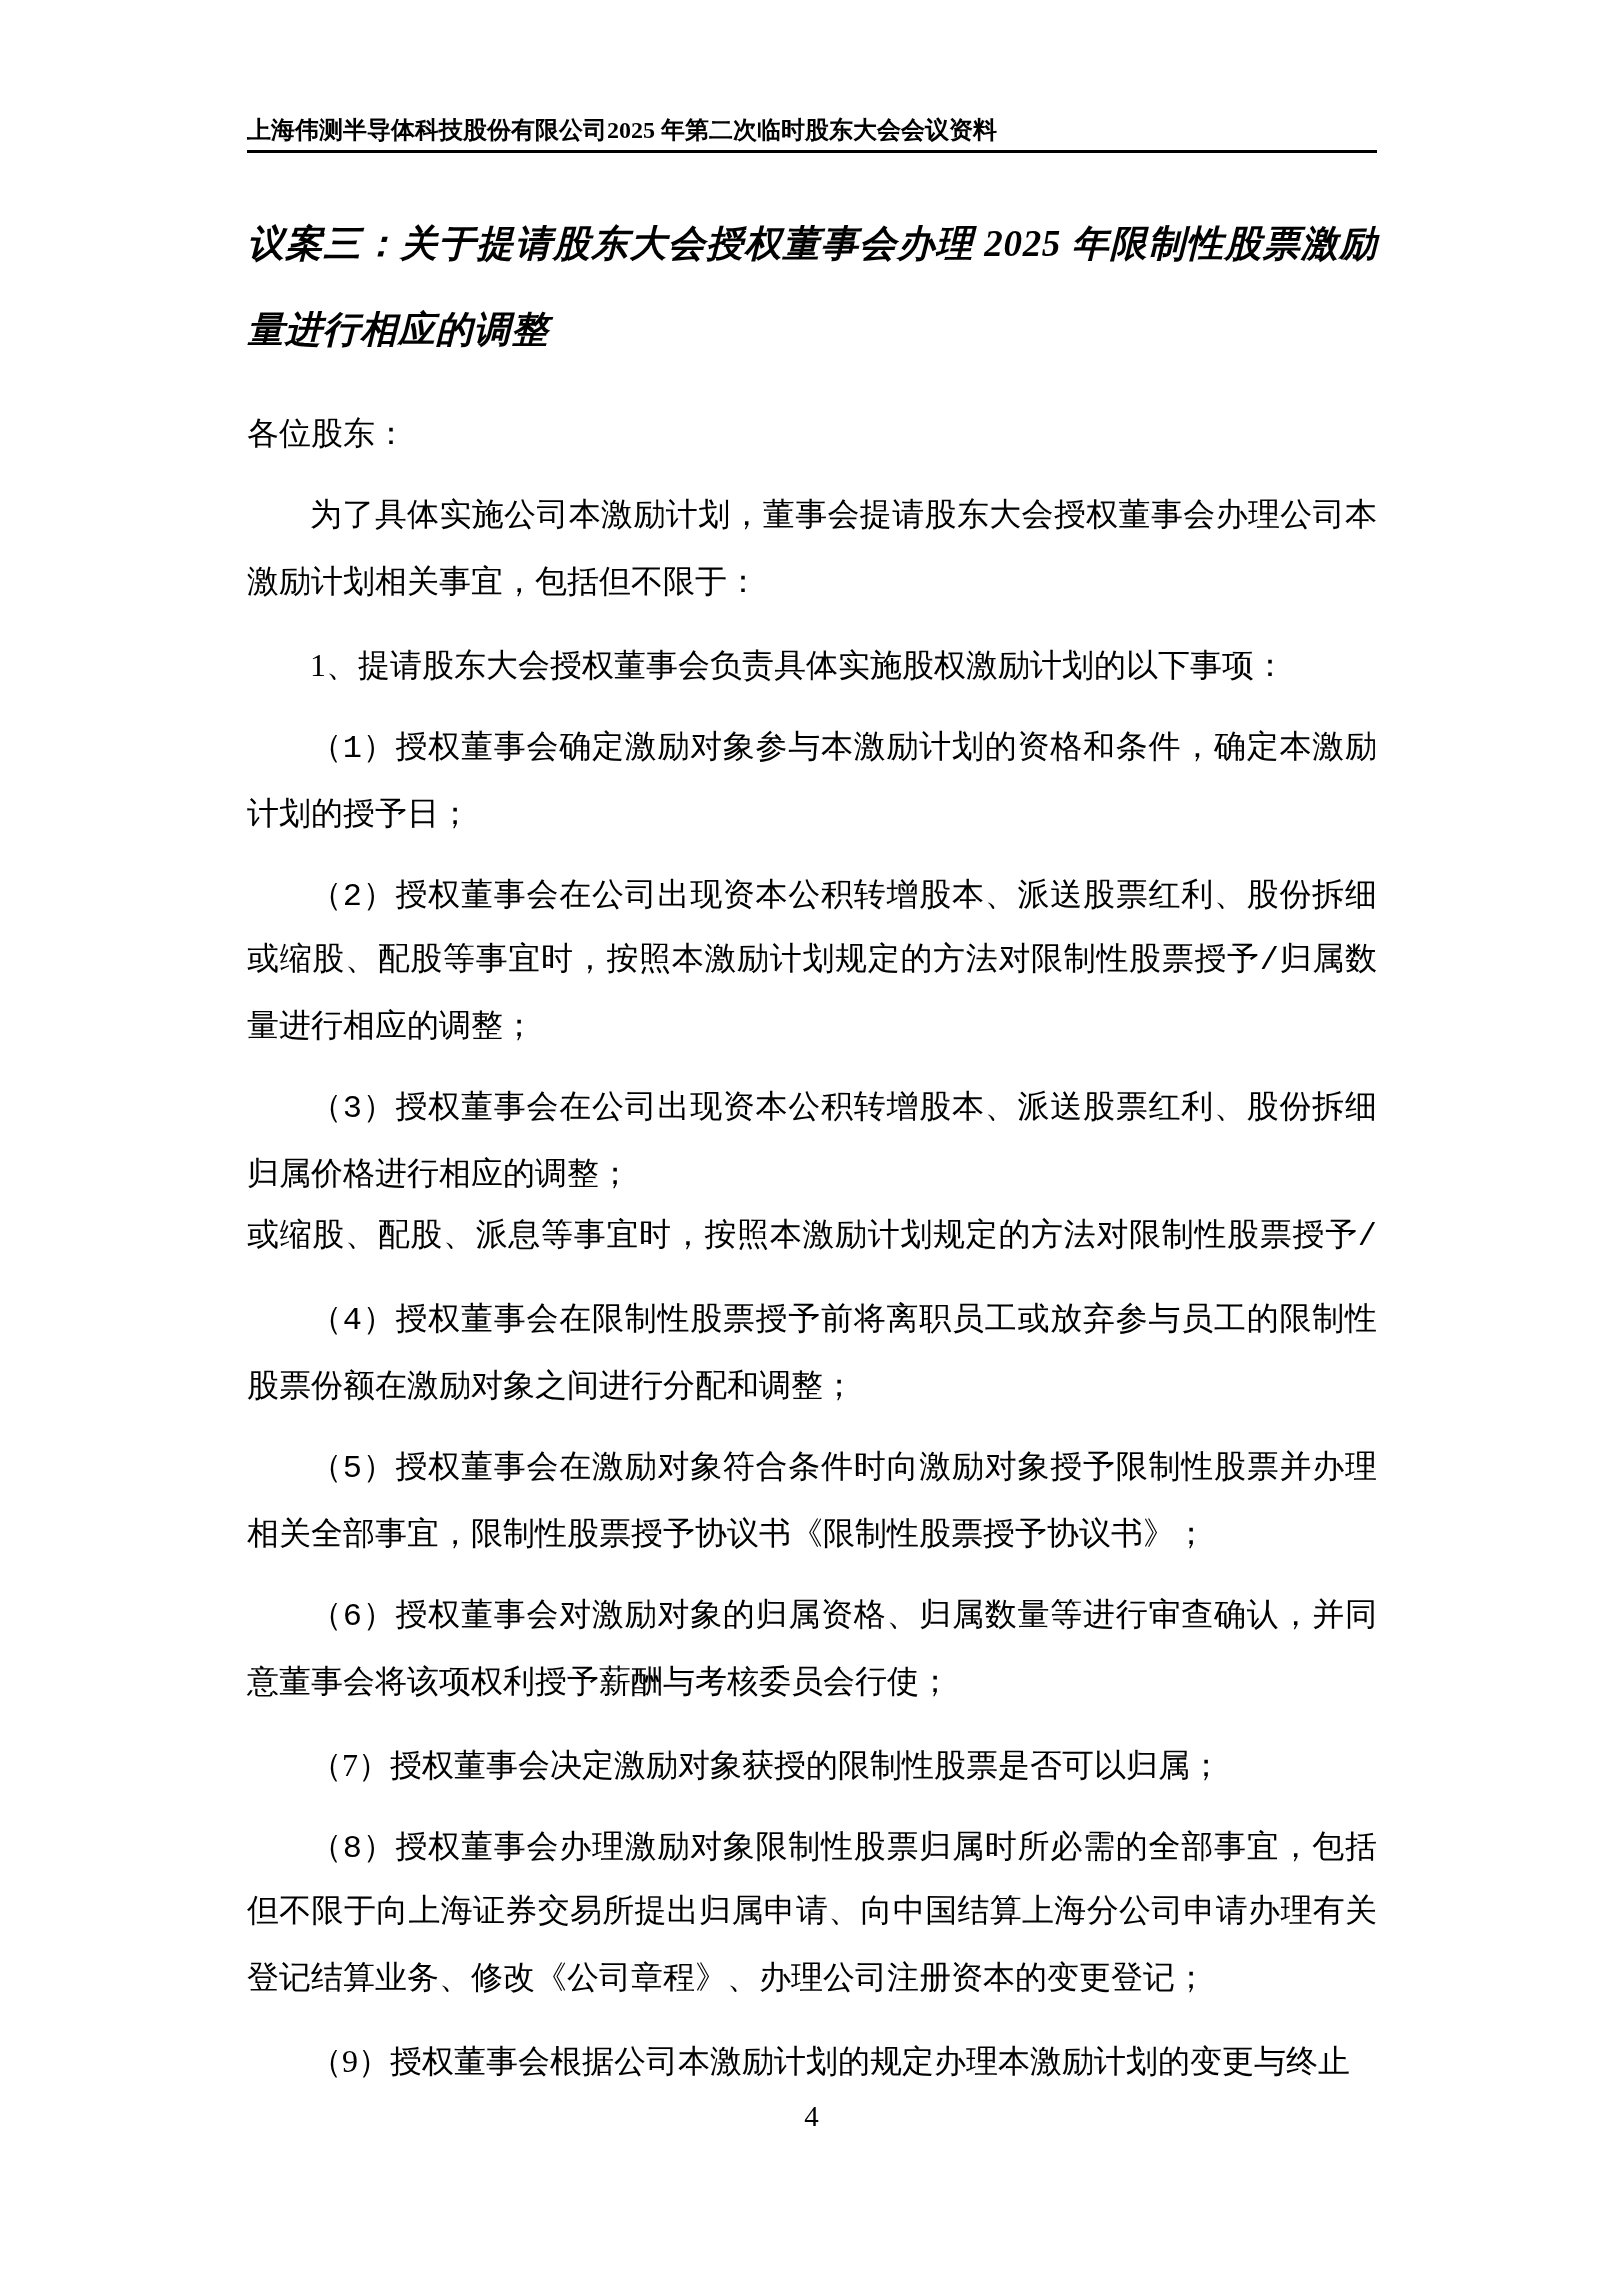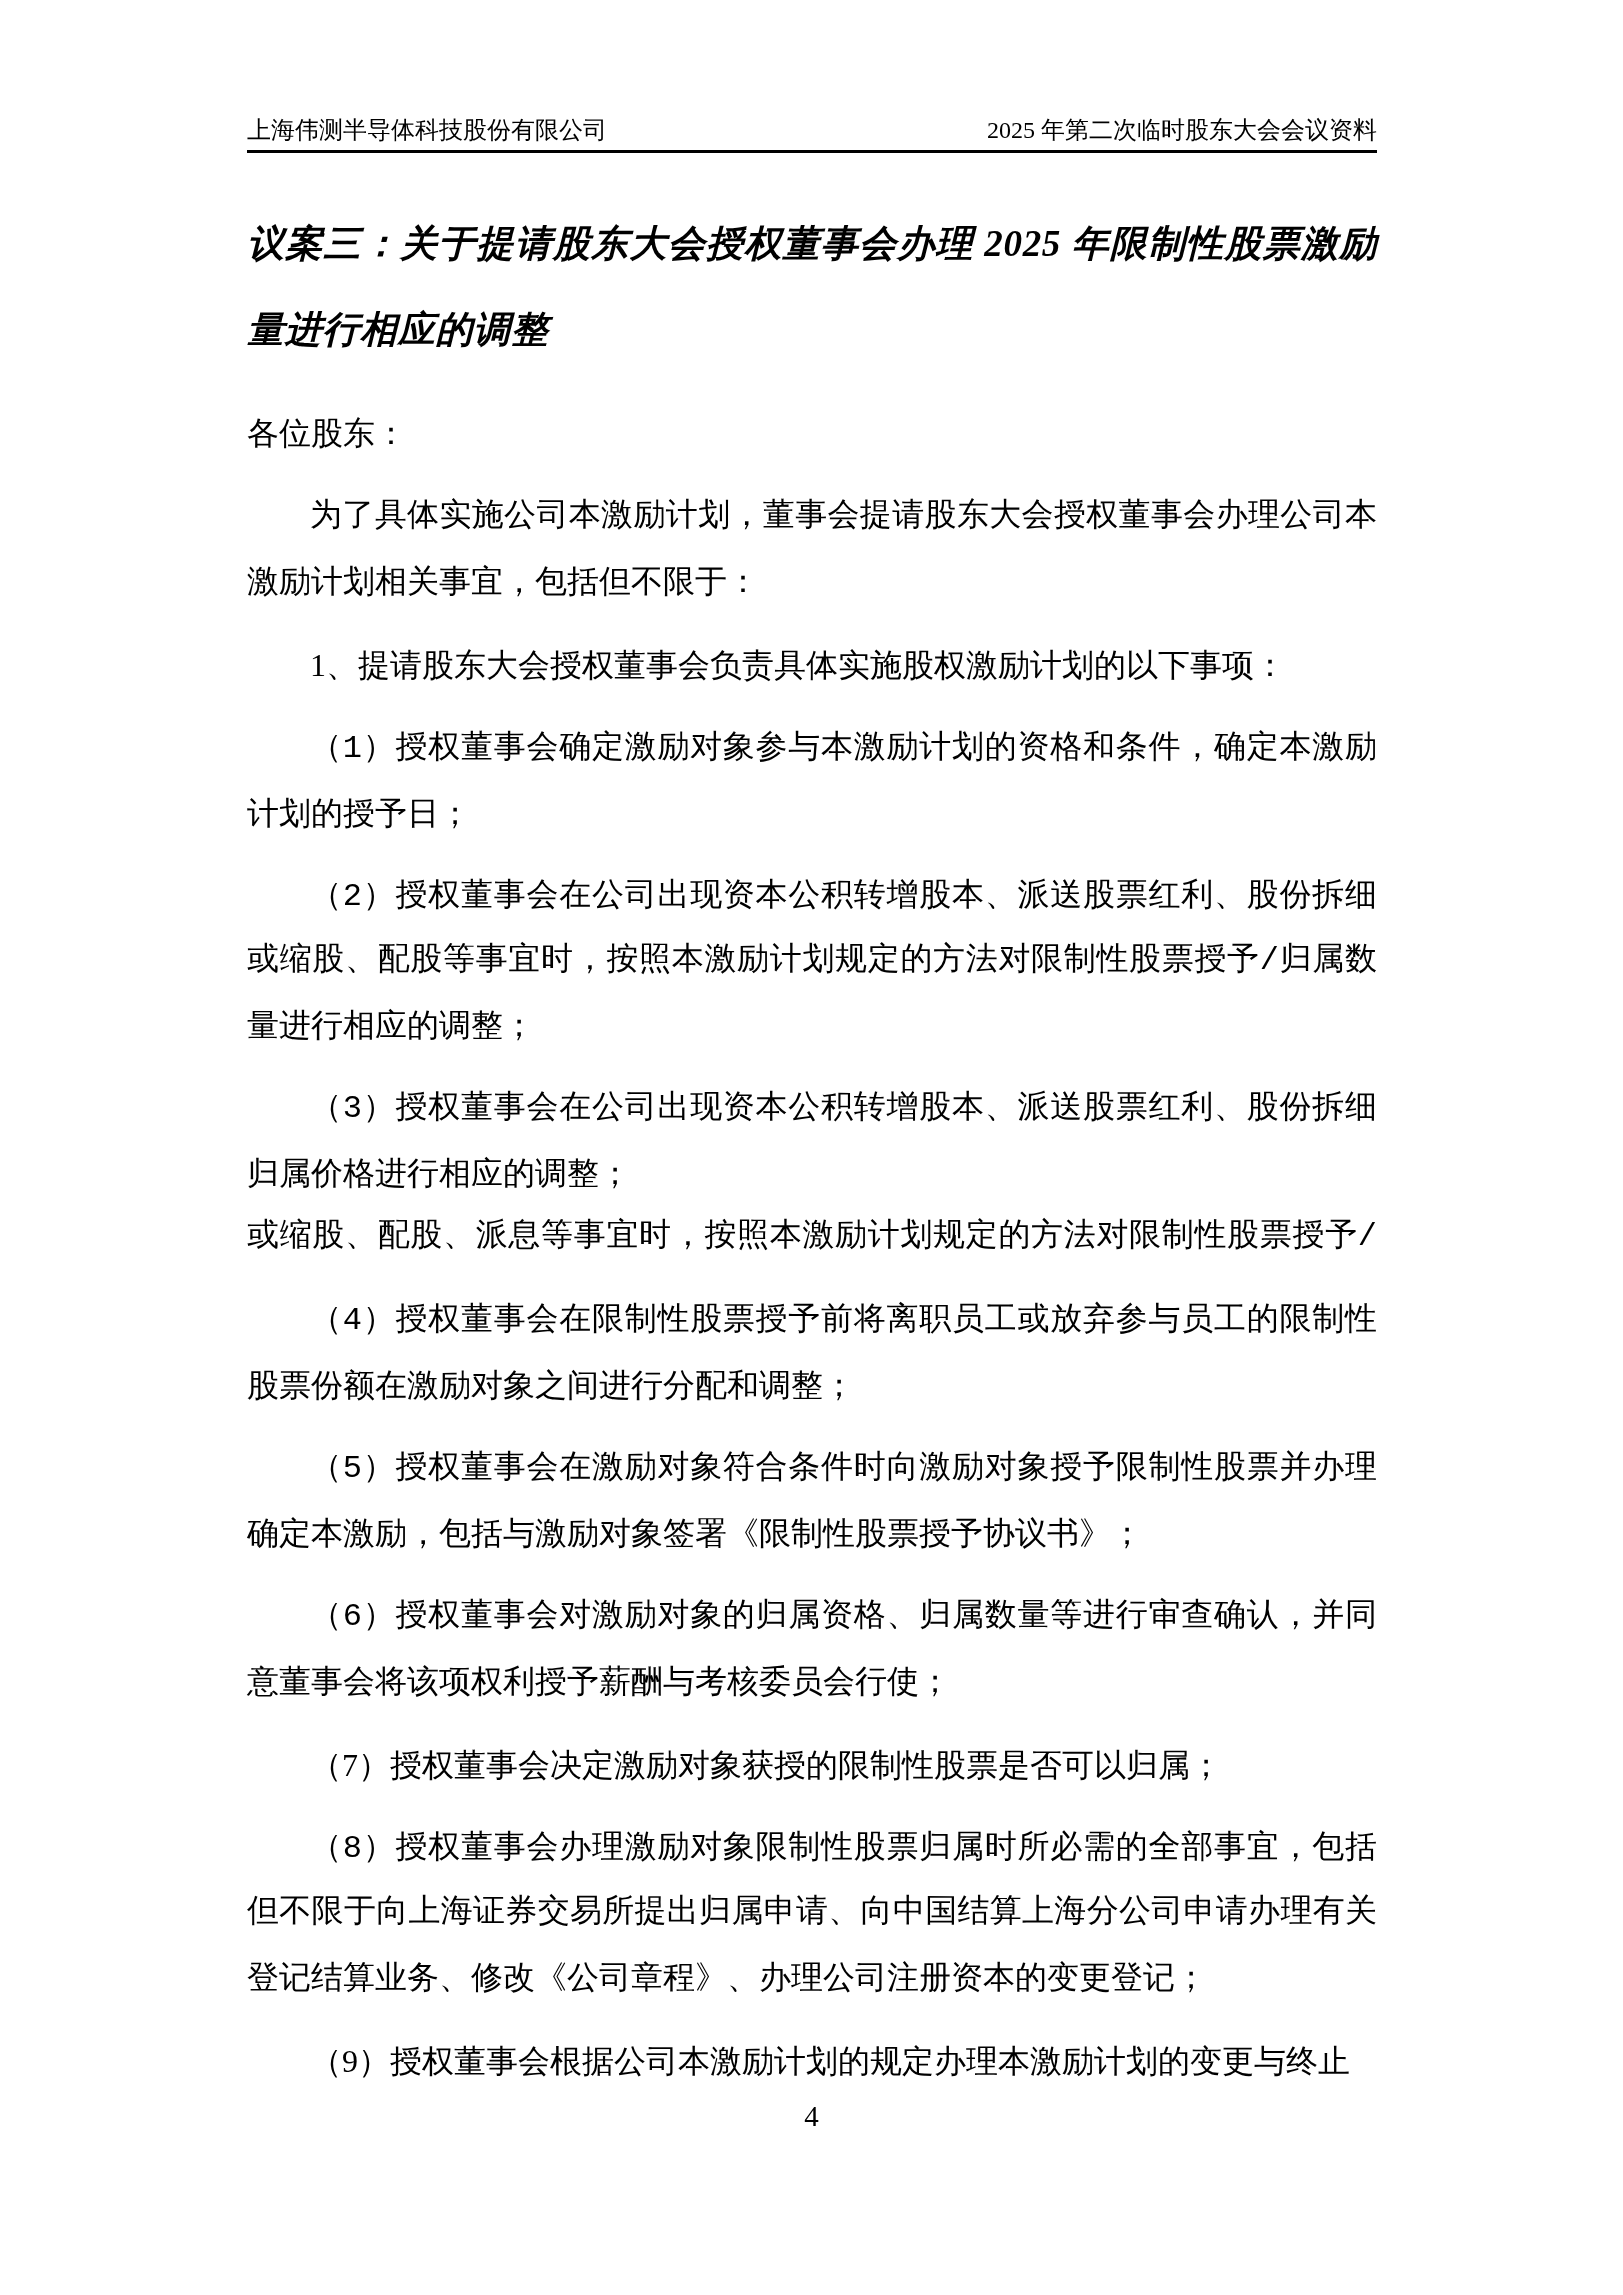--- a/index.html
+++ b/index.html
@@ -13,26 +13,27 @@
     height: 2295px;
     background: #ffffff;
     color: #000000;
     font-family: "Liberation Serif", "DejaVu Serif", serif;
     overflow: hidden;
     box-sizing: border-box;
     padding: 118px 246px 0 247px;
   }
   .header {
     display: flex;
-    justify-content: space-between;
+    justify-content: flex-start;
     align-items: flex-end;
     font-size: 24px;
     line-height: 25px;
     padding-bottom: 7.2px;
     border-bottom: 3.3px solid #000000;
+    font-weight: bold;
   }
   .header .h-left, .header .h-right {
     white-space: nowrap;
   }
   .title-block {
     margin-top: 48px;
     font-style: italic;
   }
   .title-line {
     font-size: 37px;
@@ -114,21 +115,21 @@
         <div class="line fill indent">（3）授权董事会在公司出现资本公积转增股本、派送股票红利、股份拆细</div>
         <div class="line">归属价格进行相应的调整；</div>
         <div class="line fill">或缩股、配股、派息等事宜时，按照本激励计划规定的方法对限制性股票授予/</div>
       </div>
       <div class="para">
         <div class="line fill indent">（4）授权董事会在限制性股票授予前将离职员工或放弃参与员工的限制性</div>
         <div class="line">股票份额在激励对象之间进行分配和调整；</div>
       </div>
       <div class="para">
         <div class="line fill indent">（5）授权董事会在激励对象符合条件时向激励对象授予限制性股票并办理</div>
-        <div class="line">确定本激励，包括与激励对象签署《限制性股票授予协议书》；</div>
+        <div class="line">相关全部事宜，限制性股票授予协议书《限制性股票授予协议书》；</div>
       </div>
       <div class="para">
         <div class="line fill indent">（6）授权董事会对激励对象的归属资格、归属数量等进行审查确认，并同</div>
         <div class="line">意董事会将该项权利授予薪酬与考核委员会行使；</div>
       </div>
       <div class="para">
         <div class="line indent">（7）授权董事会决定激励对象获授的限制性股票是否可以归属；</div>
       </div>
       <div class="para">
         <div class="line fill indent">（8）授权董事会办理激励对象限制性股票归属时所必需的全部事宜，包括</div>

